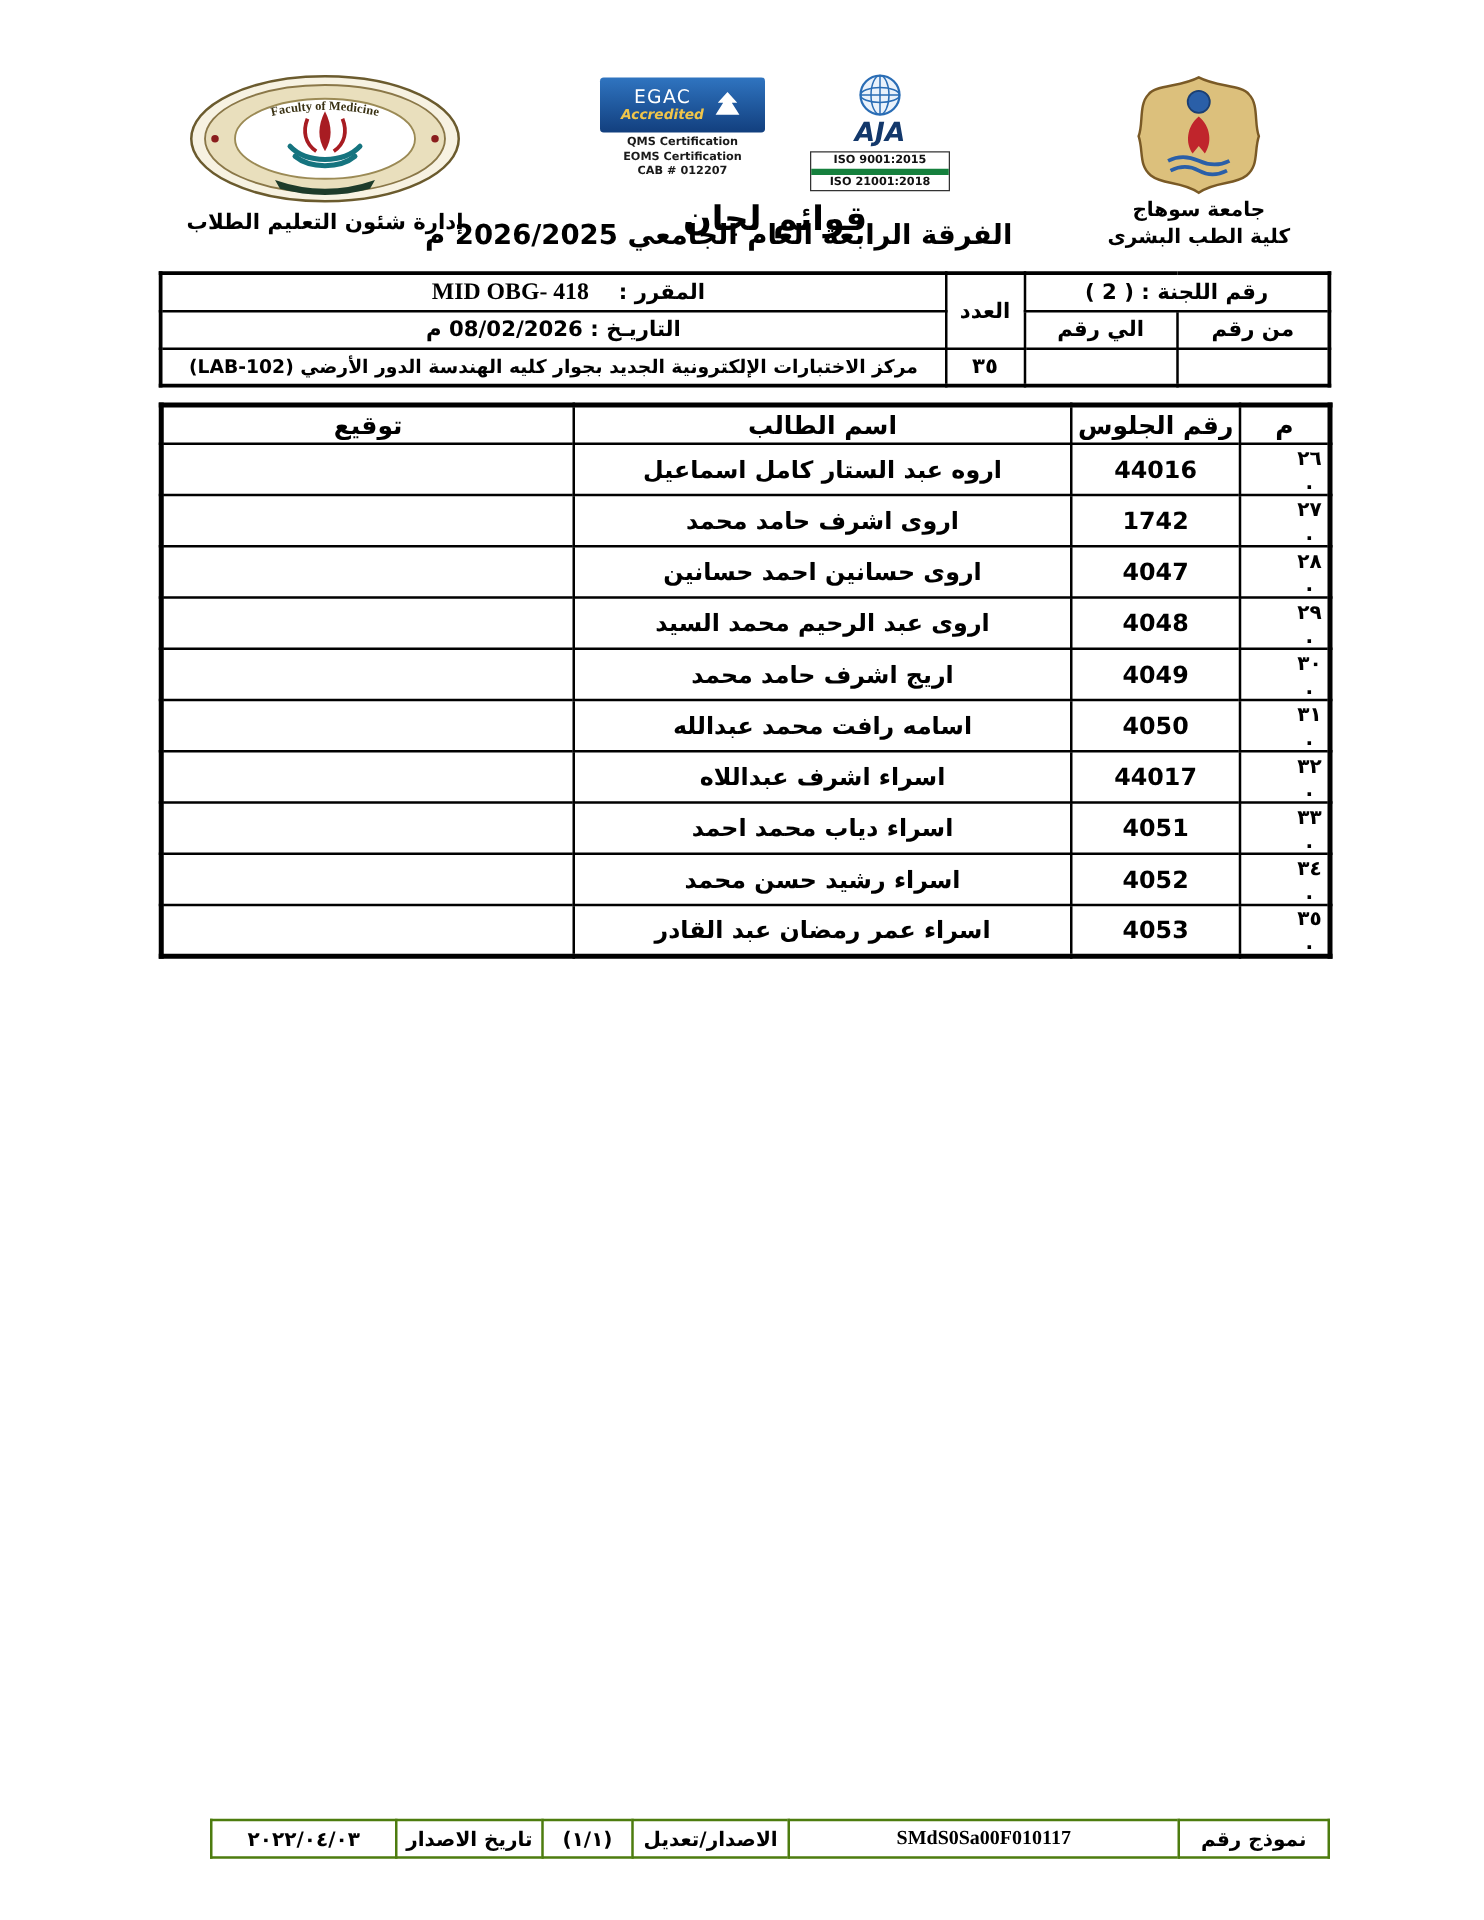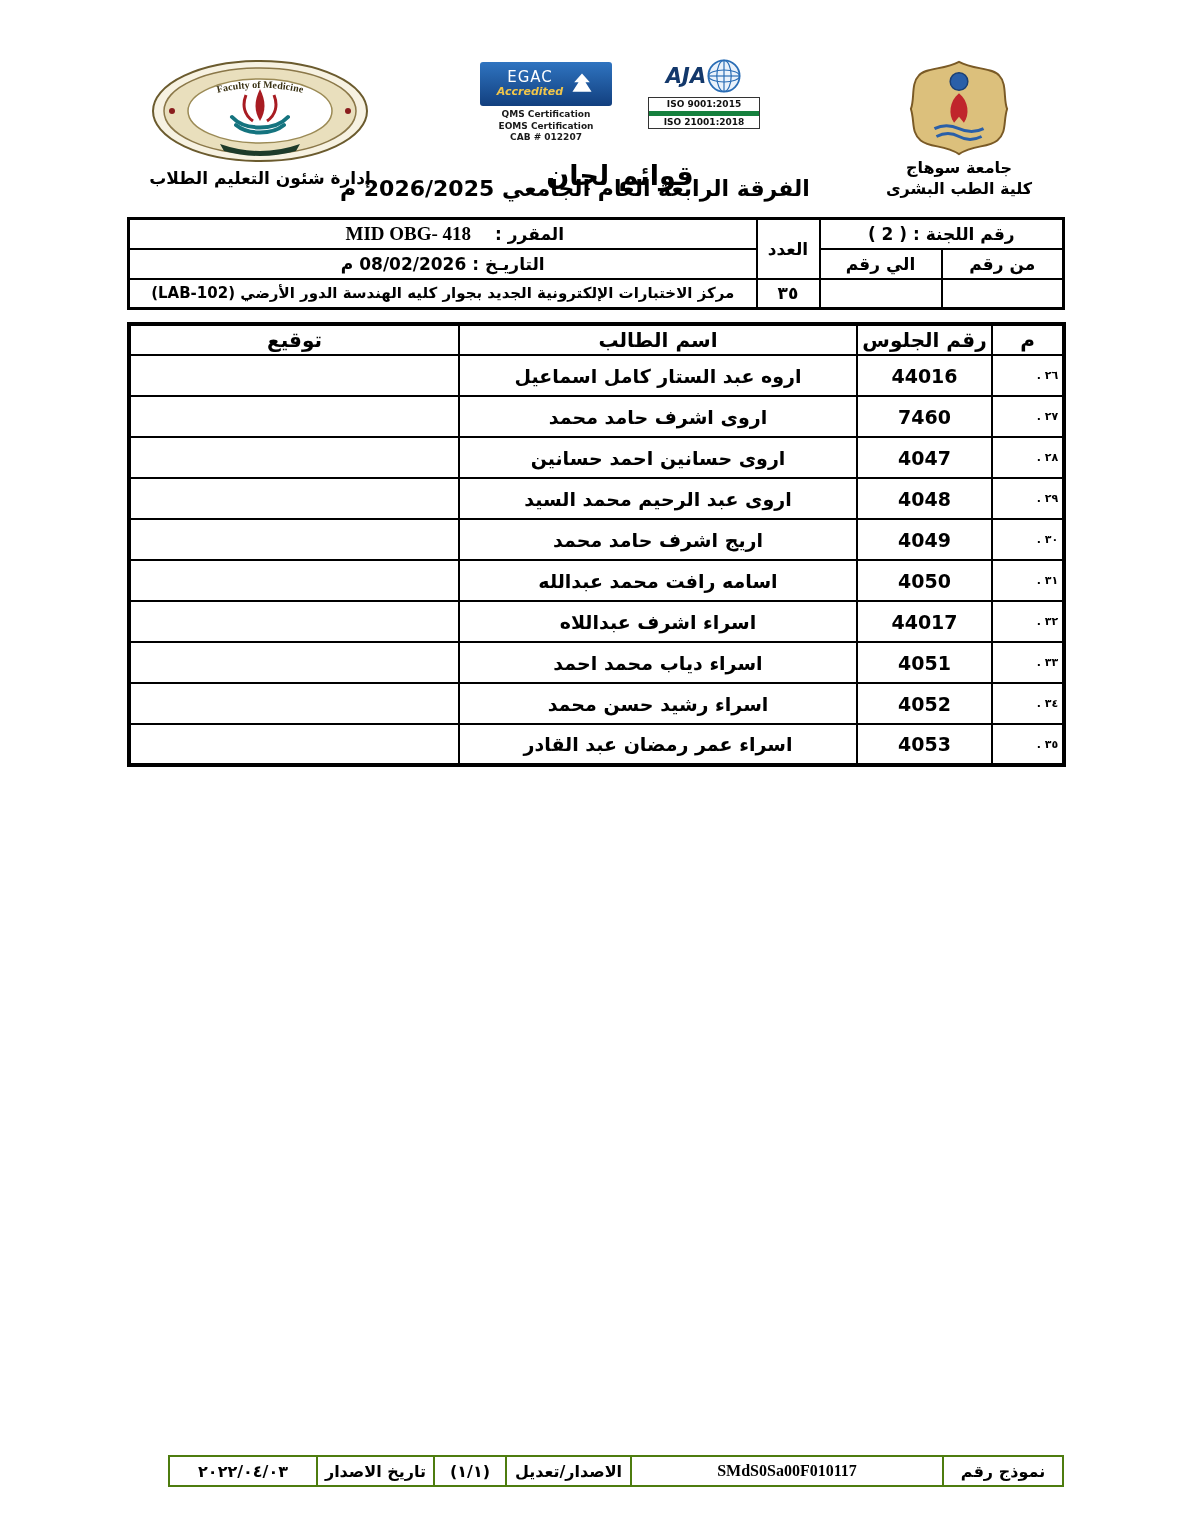--- a/index.html
+++ b/index.html
@@ -14,21 +14,21 @@
 
   .ecac { position:absolute; left:480px; top:62px; width:132px; text-align:center; }
   .ecac-box { width:132px; height:44px; background:linear-gradient(180deg,#2f74c0,#123f7e);
               border-radius:3px; display:flex; align-items:center; justify-content:center; gap:6px; }
   .ecac-eagle { width:26px; height:26px; }
   .ecac-name { color:#ffffff; font-weight:normal; font-size:15px; letter-spacing:1px; line-height:1.05; }
   .ecac-accredited { color:#f0c54a; font-weight:bold; font-size:11px; font-style:italic; line-height:1.1; }
   .ecac-lines { margin-top:3px; font-size:9px; font-weight:bold; color:#1a1a1a; line-height:1.3; }
 
   .aja { position:absolute; left:648px; top:58px; width:112px; text-align:center; }
-  .aja-top { display:flex; align-items:center; justify-content:center; gap:0; }
+  .aja-top { display:flex; align-items:center; justify-content:center; gap:0;flex-direction:column; }
   .aja-globe { width:36px; height:36px; }
   .aja-name { font-weight:bold; font-style:italic; font-size:21px; color:#13386b; }
   .aja-iso-box { margin:3px auto 0; width:112px; border:1px solid #333; }
   .aja-iso { font-size:9px; font-weight:bold; color:#111; line-height:1.4; }
   .aja-iso + .aja-iso { border-top:5px solid #15803d; }
 
   .doc-title { position:absolute; left:400px; top:124px; width:440px; text-align:center;
                font-size:27px; font-weight:bold;margin-top:36px; }
   .doc-subtitle { position:absolute; left:340px; top:176px; width:560px; text-align:left;
                   font-size:22px; font-weight:bold; }
@@ -42,21 +42,21 @@
   td,th { vertical-align:middle; text-align:center; overflow:hidden; }
 
   .info-table { position:absolute; left:127px; top:217px; width:935px; border:3px solid #000; }
   .info-table td { border:2px solid #000; font-weight:bold; font-size:17px; height:30px; }
   .info-table .loc { font-size:15px; }
   .latin { font-family:"Liberation Serif",serif; font-weight:bold; font-size:19px; margin:0 24px; direction:ltr; unicode-bidi:embed; }
 
   .main-table { position:absolute; left:127px; top:322px; width:935px; border:4px solid #000; }
   .main-table th { border:2px solid #000; font-size:20px; font-weight:bold; height:31px; }
   .main-table td { border:2px solid #000; height:41px; font-weight:bold; }
-  .c-idx  { font-size:11px;padding-left:40px; }
+  .c-idx  { font-size:16px;padding-left:40px; }
   .c-seat { font-size:19px; }
   .c-name { font-size:19px; }
 
   .footer-table { position:absolute; left:168px; top:1455px; width:894px; border:2px solid #000; }
   .footer-table td { border:2px solid #4d7c0f; font-weight:bold; font-size:16px; height:30px; }
   .footer-code { font-family:"Liberation Serif",serif; font-size:17px; direction:ltr; }
 </style>
 </head>
 <body>
 
@@ -171,21 +171,21 @@
       <th>توقيع</th>
     </tr>
     <tr>
       <td class="c-idx">٢٦ .</td>
       <td class="c-seat">44016</td>
       <td class="c-name">اروه عبد الستار كامل اسماعيل</td>
       <td class="c-sign"></td>
     </tr>
     <tr>
       <td class="c-idx">٢٧ .</td>
-      <td class="c-seat">7460</td>
+      <td class="c-seat">1742</td>
       <td class="c-name">اروى اشرف حامد محمد</td>
       <td class="c-sign"></td>
     </tr>
     <tr>
       <td class="c-idx">٢٨ .</td>
       <td class="c-seat">4047</td>
       <td class="c-name">اروى حسانين احمد حسانين</td>
       <td class="c-sign"></td>
     </tr>
     <tr>

